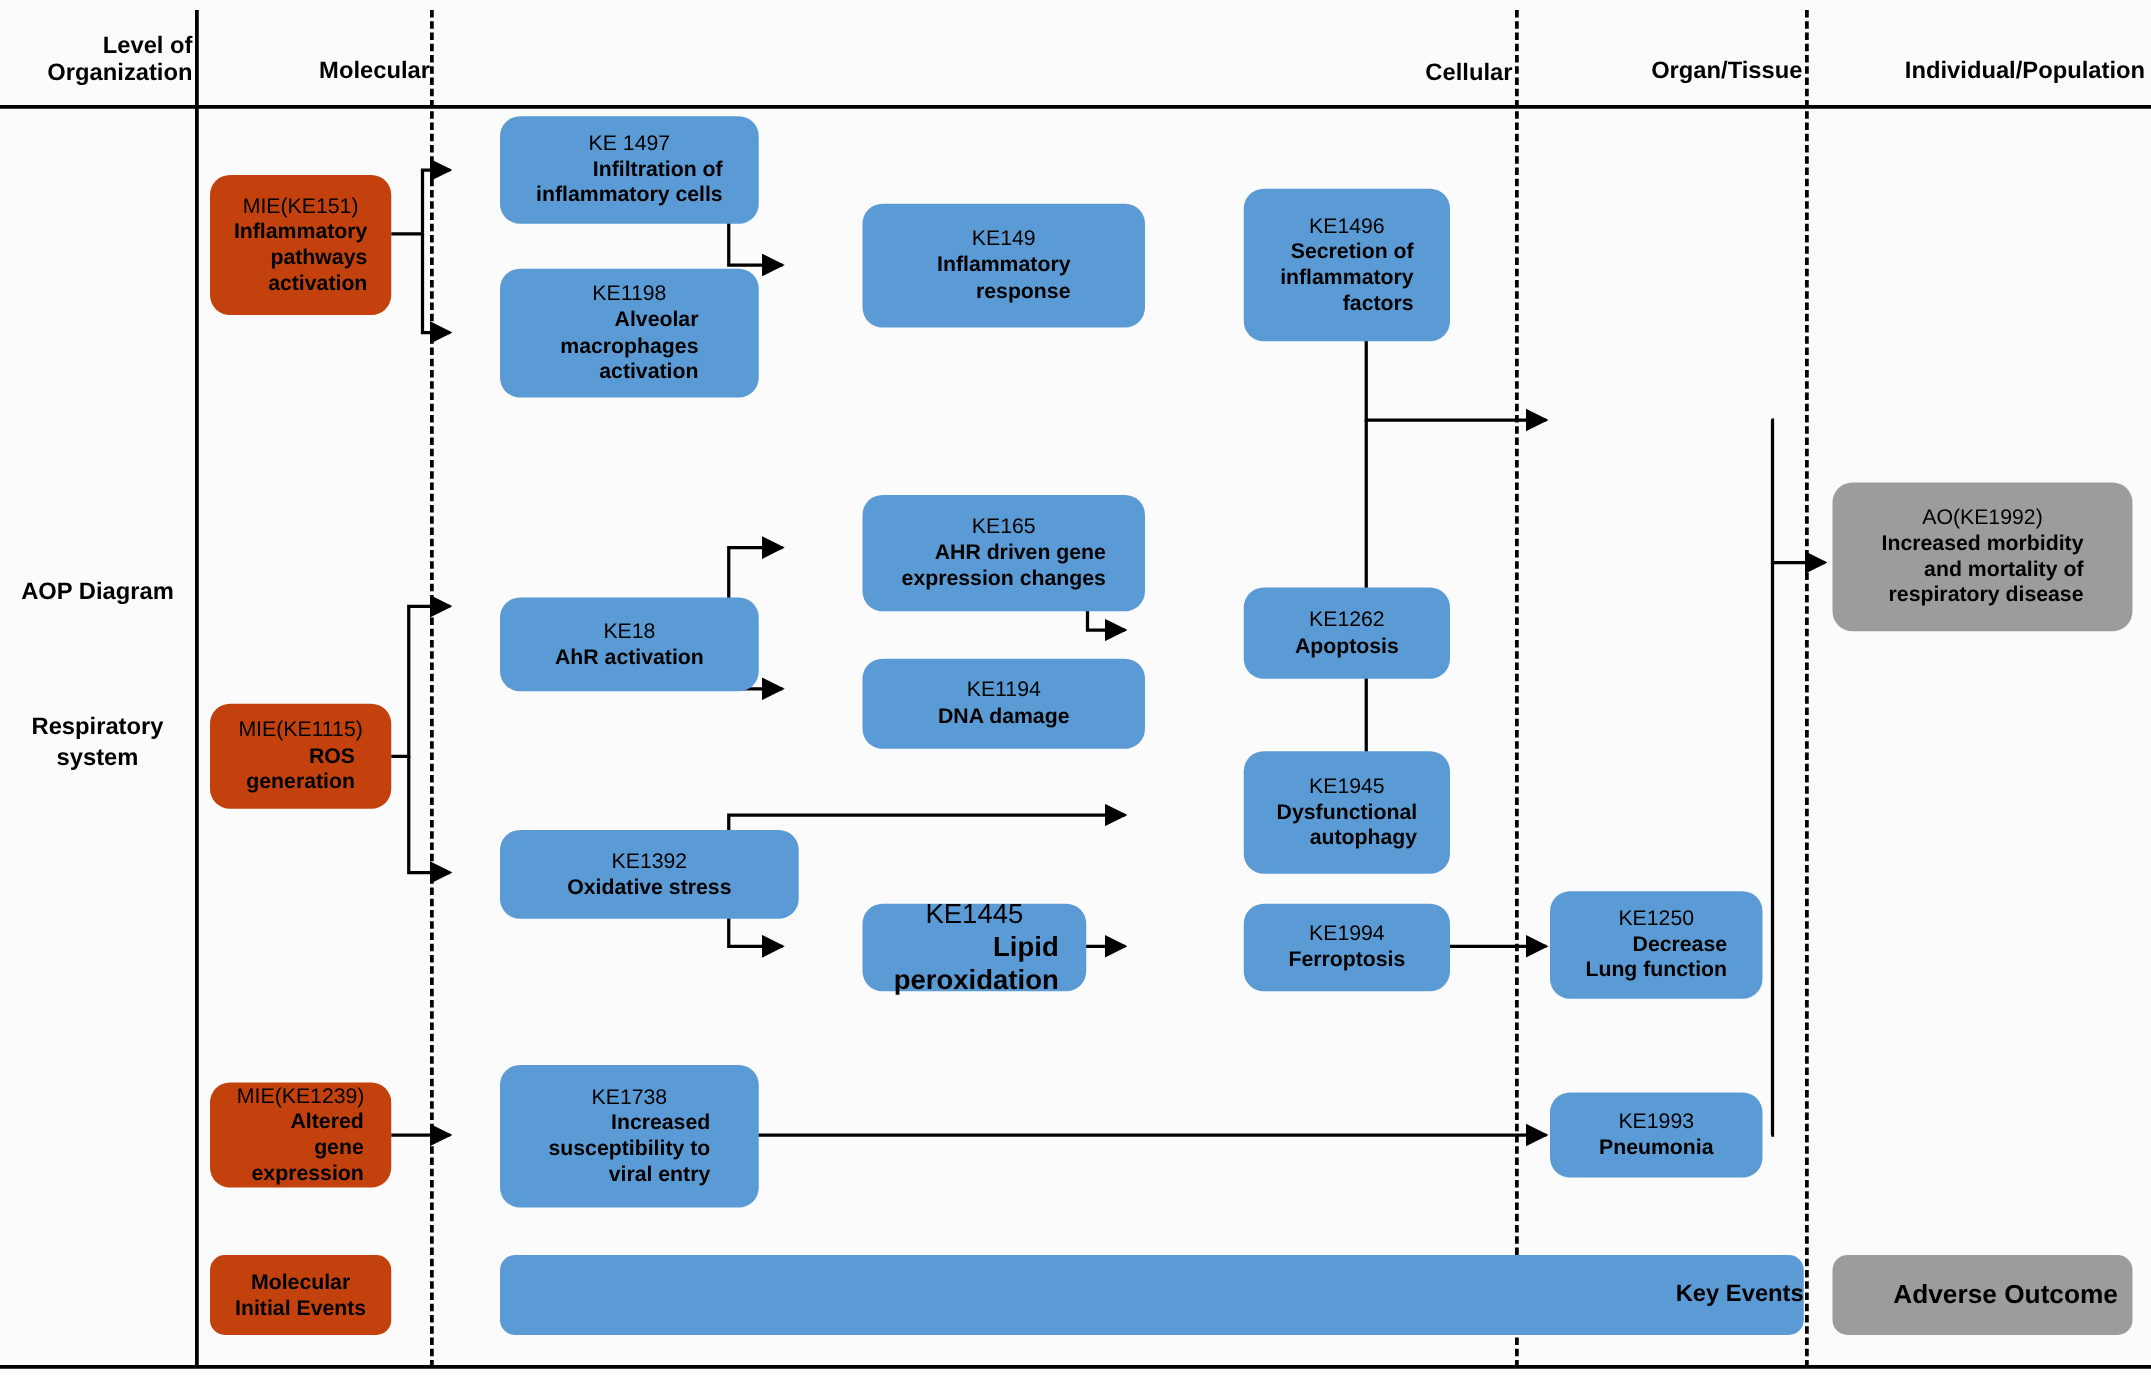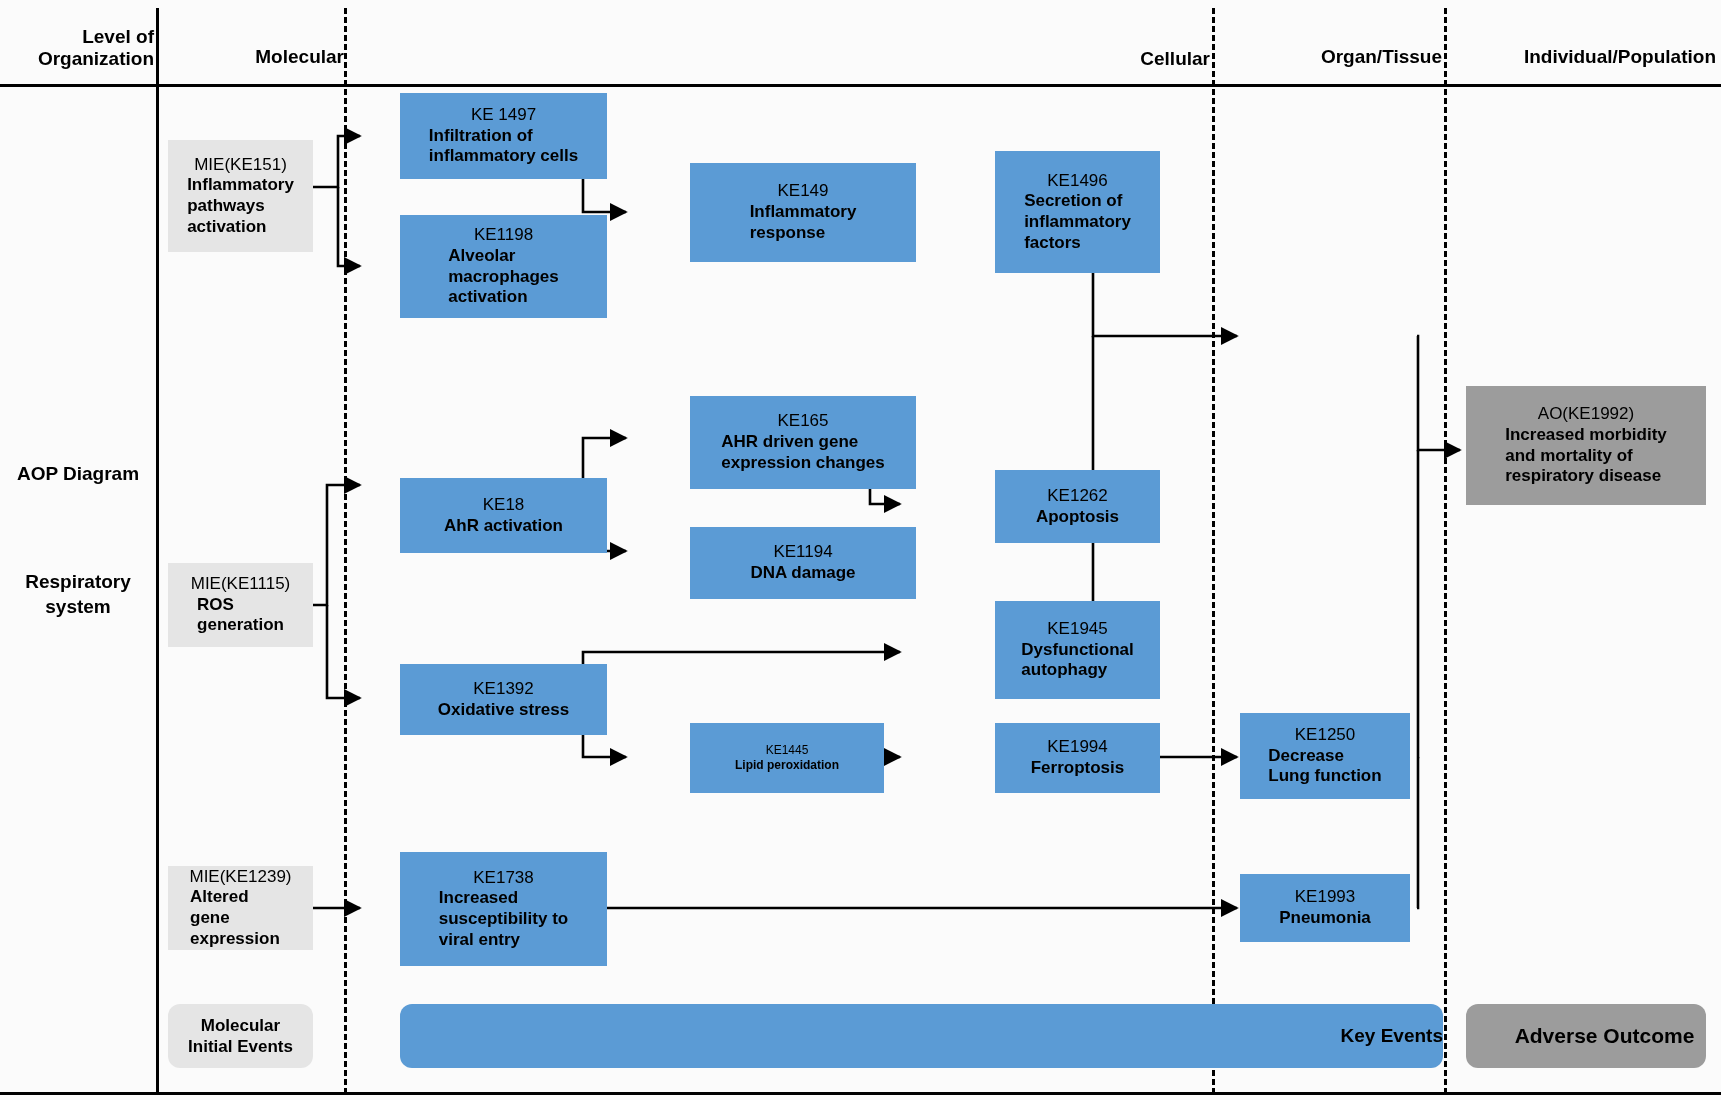--- a/index.html
+++ b/index.html
@@ -11,26 +11,26 @@
   .hline-solid{position:absolute;background:#000;height:3px;}
   .vline-dash{position:absolute;width:0;border-left:3px dashed #000;}
 
   
   .hdr{position:absolute;font-weight:bold;color:#000;text-align:right;line-height:1.18;}
 
   
   .side-label{position:absolute;font-weight:bold;color:#000;text-align:center;line-height:1.3;}
 
   
-  .node{position:absolute;border-radius:0;display:flex;flex-direction:column;
-        align-items:center;justify-content:center;text-align:left;
+  .node{position:absolute;border-radius:16px;display:flex;flex-direction:column;
+        align-items:center;justify-content:center;text-align:right;
         color:#000;box-sizing:border-box;padding:4px 22px;line-height:1.22;}
   .node .kid{font-weight:400;}
   .node .ttl{font-weight:bold;}
-  .mie{background:#e5e5e5;}
+  .mie{background:#c2410c;}
   .ke{background:#5b9bd5;}
   .ao{background:#9c9c9c;}
 
   .legend-node{position:absolute;border-radius:12px;display:flex;align-items:center;
         justify-content:center;text-align:center;font-weight:bold;color:#000;
         box-sizing:border-box;line-height:1.25;}
 
   svg.wires{position:absolute;left:0;top:0;width:1721px;height:1100px;pointer-events:none;}
 </style>
 </head>
@@ -157,31 +157,31 @@
   <div class="node ke" style="left:690px;top:527px;width:226px;height:72px;font-size:17px;">
     <span class="kid">KE1194</span>
     <span class="ttl multiline">DNA damage</span>
   </div>
 
   <div class="node ke" style="left:995px;top:470px;width:165px;height:73px;font-size:17px;">
     <span class="kid">KE1262</span>
     <span class="ttl multiline">Apoptosis</span>
   </div>
 
-  <div class="node ke" style="left:400px;top:664px;width:207px;height:71px;font-size:17px;">
+  <div class="node ke" style="left:400px;top:664px;width:239px;height:71px;font-size:17px;">
     <span class="kid">KE1392</span>
     <span class="ttl multiline">Oxidative stress</span>
   </div>
 
   <div class="node ke" style="left:995px;top:601px;width:165px;height:98px;font-size:17px;">
     <span class="kid">KE1945</span>
     <span class="ttl multiline">Dysfunctional<br>autophagy</span>
   </div>
 
-  <div class="node ke" style="left:690px;top:723px;width:194px;height:70px;font-size:12px;">
+  <div class="node ke" style="left:690px;top:723px;width:179px;height:70px;font-size:22px;">
     <span class="kid">KE1445</span>
     <span class="ttl multiline">Lipid peroxidation</span>
   </div>
 
   <div class="node ke" style="left:995px;top:723px;width:165px;height:70px;font-size:17px;">
     <span class="kid">KE1994</span>
     <span class="ttl multiline">Ferroptosis</span>
   </div>
 
   <div class="node ke" style="left:400px;top:852px;width:207px;height:114px;font-size:17px;">

